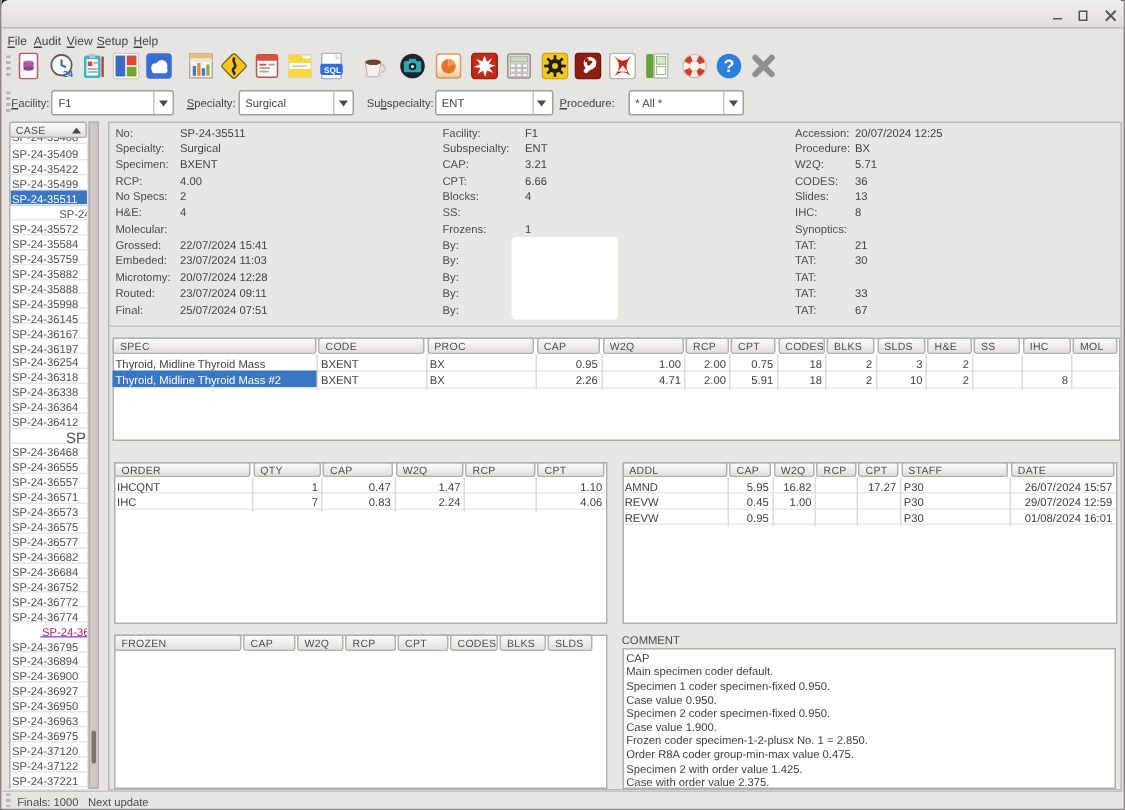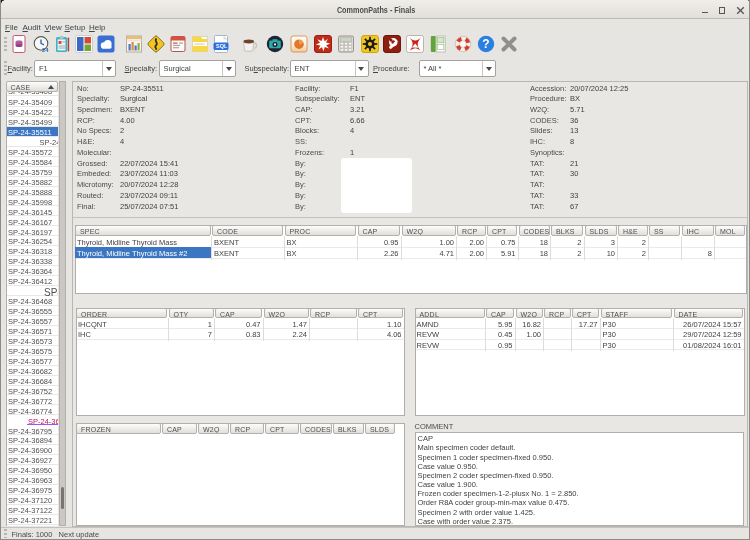--- a/index.html
+++ b/index.html
@@ -6,21 +6,20 @@
 .t{position:absolute;white-space:nowrap;color:#3f3f3f;font-size:7.5px;line-height:9px;}
 .hb{position:absolute;background:linear-gradient(#fdfdfc,#eceae7 60%,#e2dfdb);border:1px solid #b4b1ad;border-radius:2px;color:#4e4e4e;font-size:7px;line-height:8px;overflow:hidden;}
 .hb span{position:absolute;left:4px;top:2.5px;letter-spacing:0.2px;}
 .wbox{position:absolute;background:#fff;border:1px solid #b0adaa;}
 .vline{position:absolute;width:1px;background:#dedcda;}
 .hline{position:absolute;height:1px;background:#eceae8;}
 .num{position:absolute;white-space:nowrap;color:#3f3f3f;font-size:7.5px;line-height:9px;text-align:right;}
 </style></head><body>
 <div style="position:relative;width:750px;height:540px;background:#e7e5e1;overflow:hidden;border:1px solid #8d8a86;border-top:none;">
 <div class="ab" style="left:0;top:0;width:750px;height:19px;background:linear-gradient(#f0eeea,#e2dfda);border-bottom:1px solid #bdbab4;"></div>
-<div class="ab" style="left:0;top:4.5px;width:750px;text-align:center;font-size:8.5px;font-weight:bold;color:#4c4c4c;"><span style="display:inline-block;transform:scaleX(0.85);">CommonPaths - Finals</span></div>
 <div class="ab" style="left:701px;top:11.5px;width:6px;height:1.2px;background:#555;"></div>
 <div class="ab" style="left:717.5px;top:7px;width:6.5px;height:6.5px;border:1.2px solid #555;"></div>
 <svg class="ab" style="left:735px;top:6px;" width="9" height="9">
       <path d="M1.2 1.2 L7.8 7.8 M7.8 1.2 L1.2 7.8" stroke="#555" stroke-width="1.3"></path>
     </svg>
 <div class="ab" style="left:0;top:0;width:4px;height:4px;background:radial-gradient(circle at 4px 4px, transparent 3.5px, #1a1a1a 4px);"></div>
 <div class="ab" style="left:746px;top:0;width:4px;height:4px;background:radial-gradient(circle at 0 4px, transparent 3.5px, #1a1a1a 4px);"></div>
 <div class="ab" style="left:4px;top:23px;font-size:8px;color:#3e4543;"><span style="text-decoration:underline;">F</span>ile</div>
 <div class="ab" style="left:21.5px;top:23px;font-size:8px;color:#3e4543;"><span style="text-decoration:underline;">A</span>udit</div>
 <div class="ab" style="left:43.5px;top:23px;font-size:8px;color:#3e4543;"><span style="text-decoration:underline;">V</span>iew</div>

